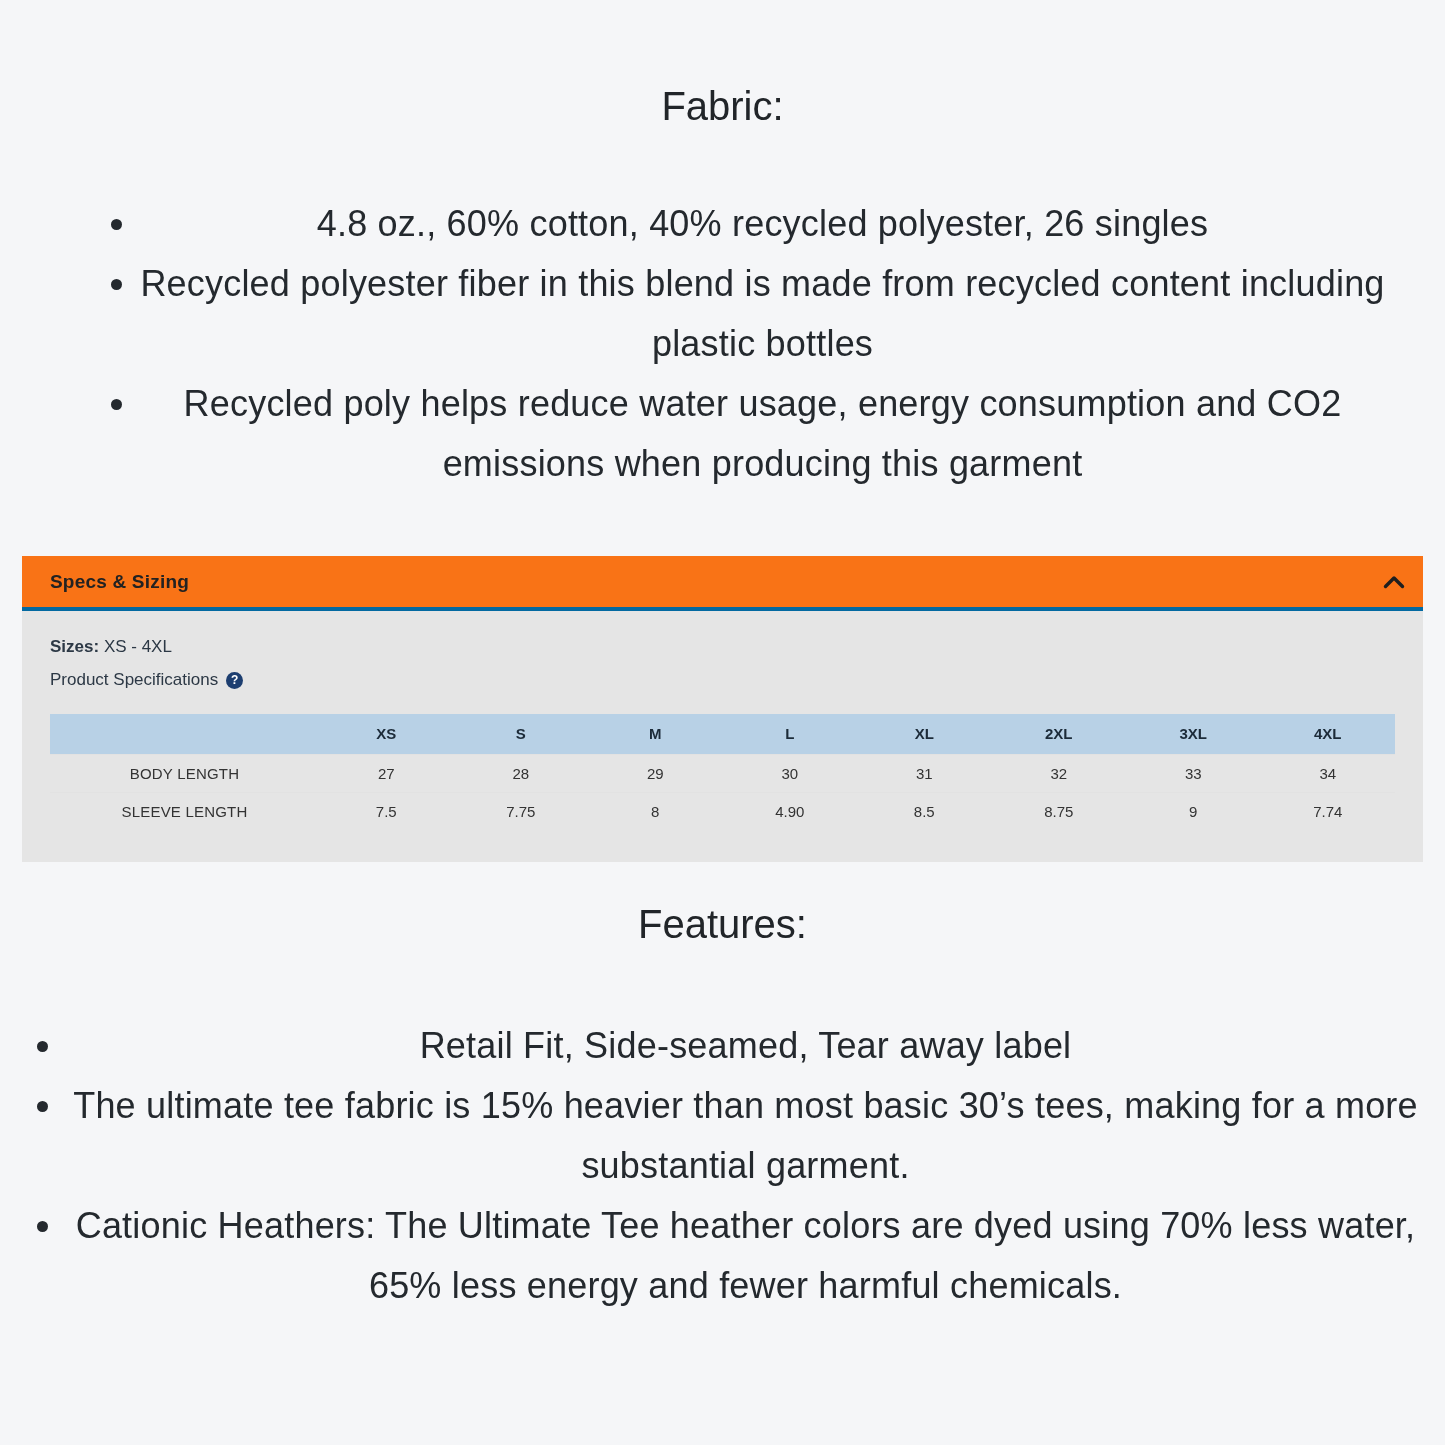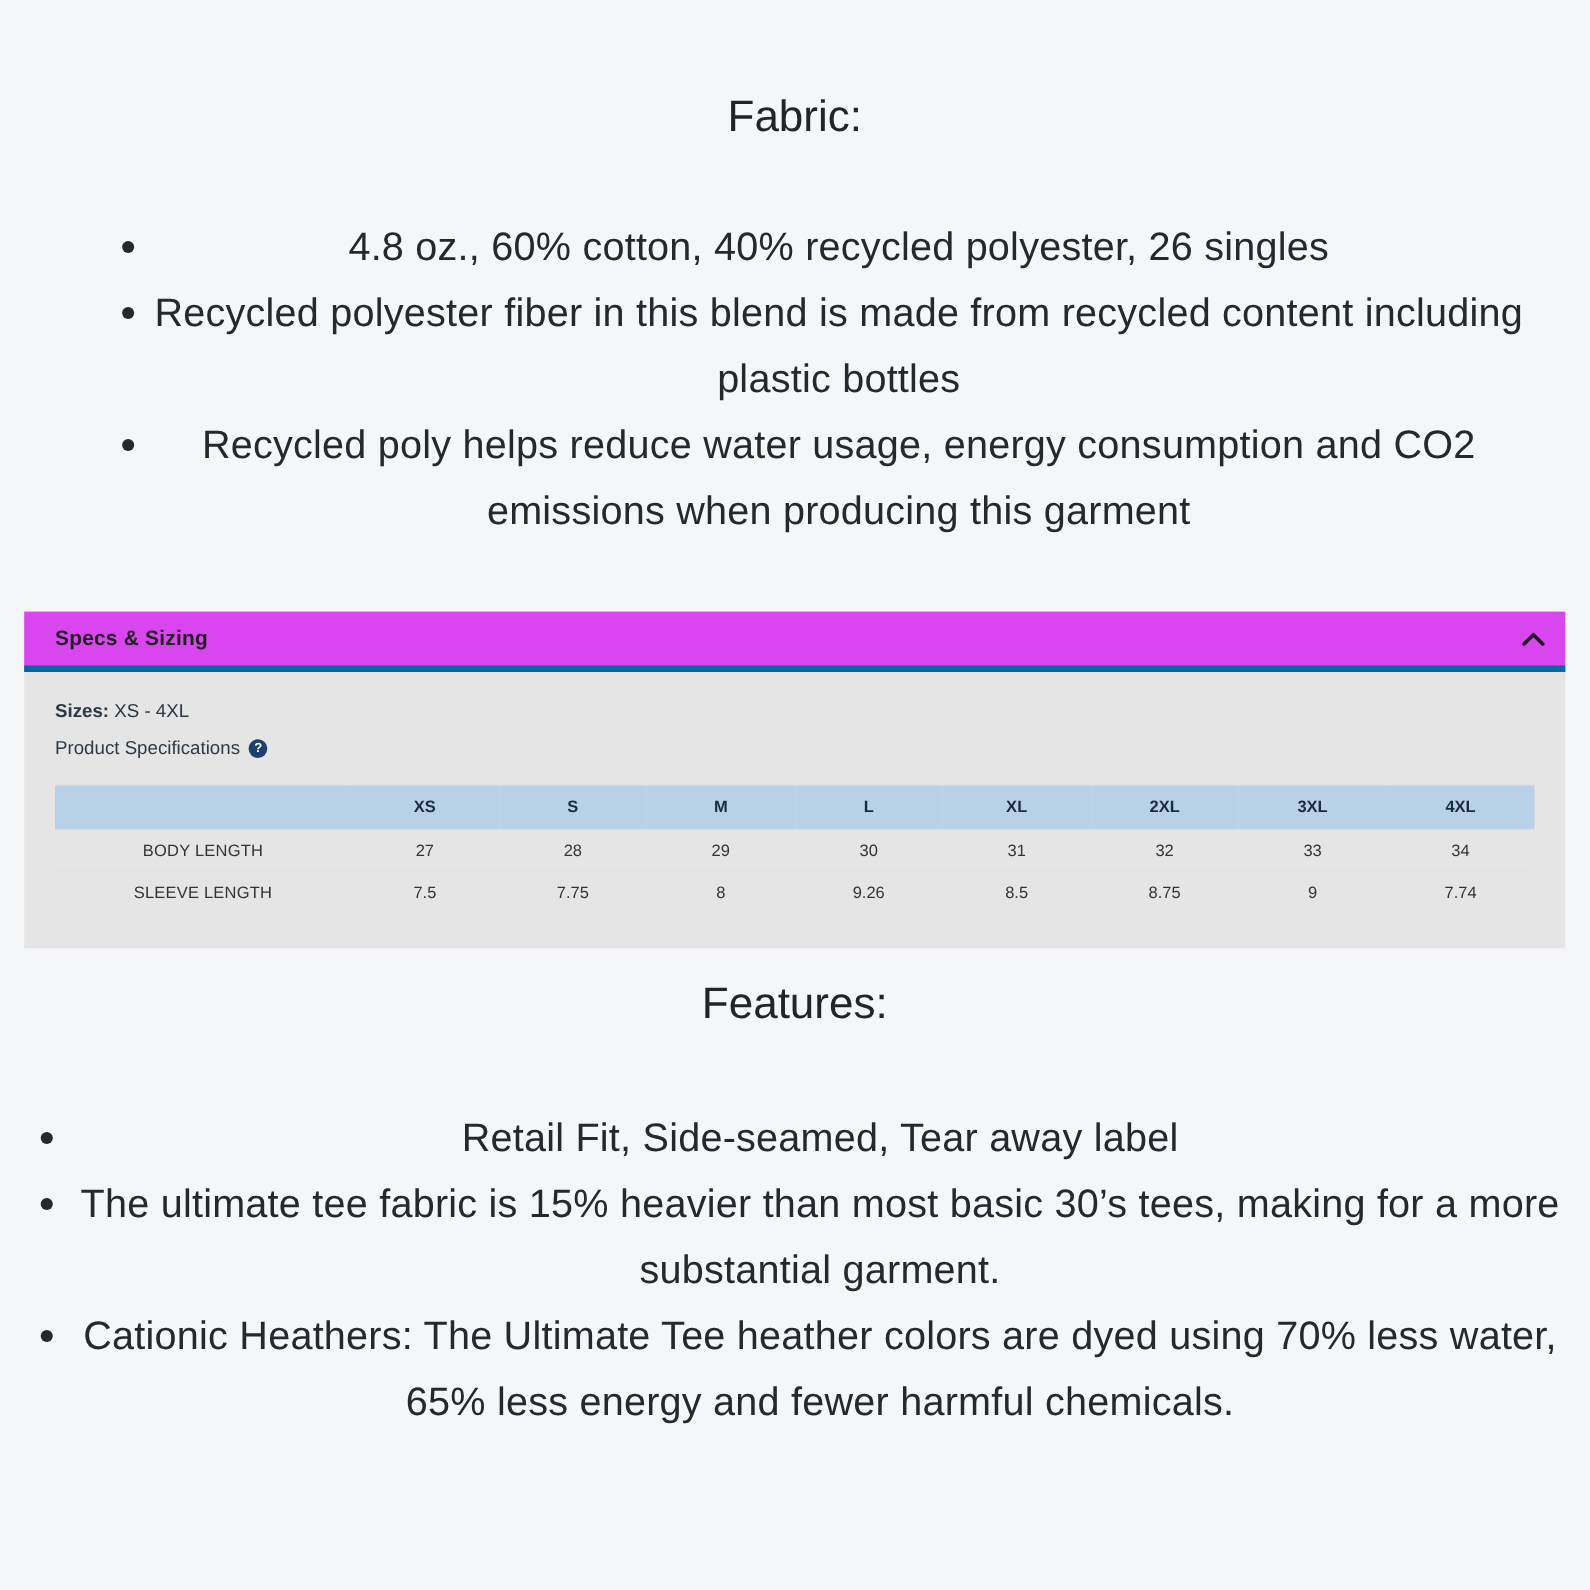--- a/index.html
+++ b/index.html
@@ -16,21 +16,21 @@
   
   .section-heading {
     text-align: center;
     font-size: 40px;
     line-height: 44px;
     font-weight: 400;
     color: #212529;
     margin: 0;
   }
   .fabric-heading { padding-top: 84px; margin-bottom: 66px; }
-  .features-heading { margin-top: 28px; margin-bottom: 70px; }
+  .features-heading { margin-top: 40px; margin-bottom: 70px; }
 
   
   .bullet-list {
     margin: 0;
     font-size: 36px;
     line-height: 60px;
     letter-spacing: 0.2px;
     color: #24292e;
     list-style: disc outside;
   }
@@ -39,22 +39,22 @@
   .features-list { padding: 0 20px 0 66px; }
 
   
   .specs-panel { width: 1401px; margin: 62px auto 0; }
   .panel-header {
     display: flex;
     align-items: center;
     justify-content: space-between;
     height: 55px;
     padding: 0 18px 0 28px;
-    background: #d946ef;
-    border-bottom: 6px solid #0369a1;
+    background: #f97316;
+    border-bottom: 4px solid #0369a1;
     cursor: pointer;
   }
   .panel-title { font-size: 19px; font-weight: 700; color: #222; letter-spacing: 0.2px; }
   .chevron { display: inline-flex; align-items: center; }
 
   .panel-body { background: #e5e5e5; padding: 26px 28px 32px; }
 
   .sizes-line { font-size: 17px; color: #2c3845; margin: 0 0 13px; }
   .sizes-label { font-weight: 700; }
   .prodspec-line {
@@ -147,21 +147,21 @@
           <td>31</td>
           <td>32</td>
           <td>33</td>
           <td>34</td>
         </tr>
         <tr>
           <td class="row-label">SLEEVE LENGTH</td>
           <td>7.5</td>
           <td>7.75</td>
           <td>8</td>
-          <td>9.26</td>
+          <td>4.90</td>
           <td>8.5</td>
           <td>8.75</td>
           <td>9</td>
           <td>7.74</td>
         </tr>
       </tbody>
     </table>
   </div>
 </section>
 

